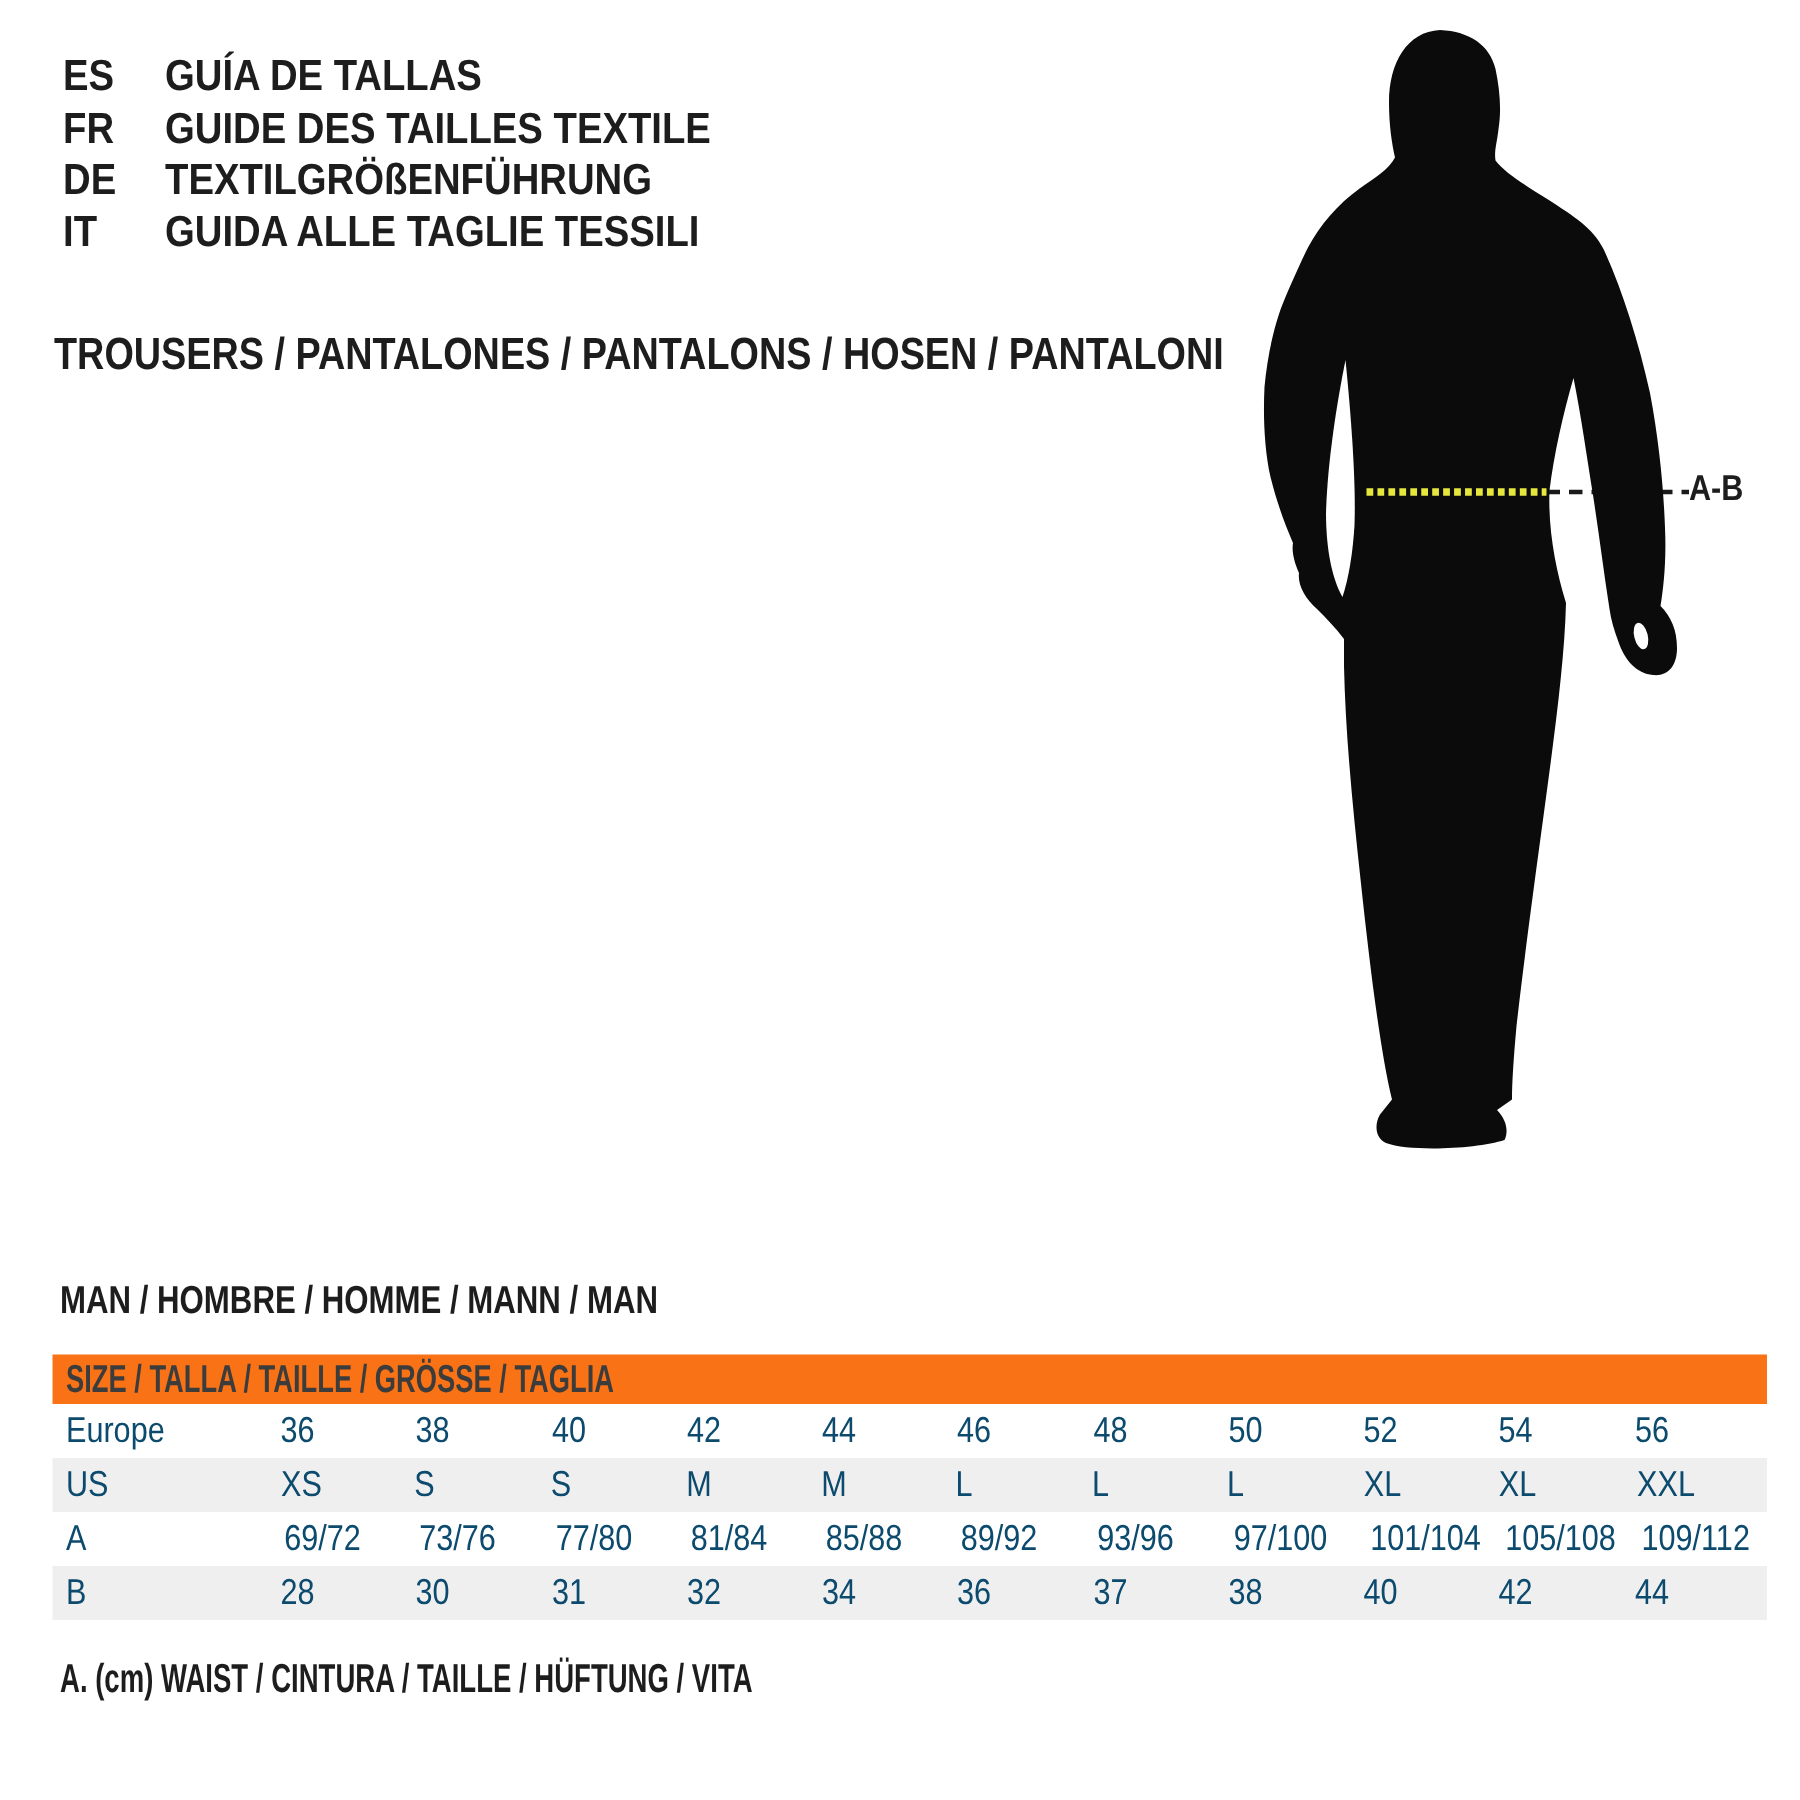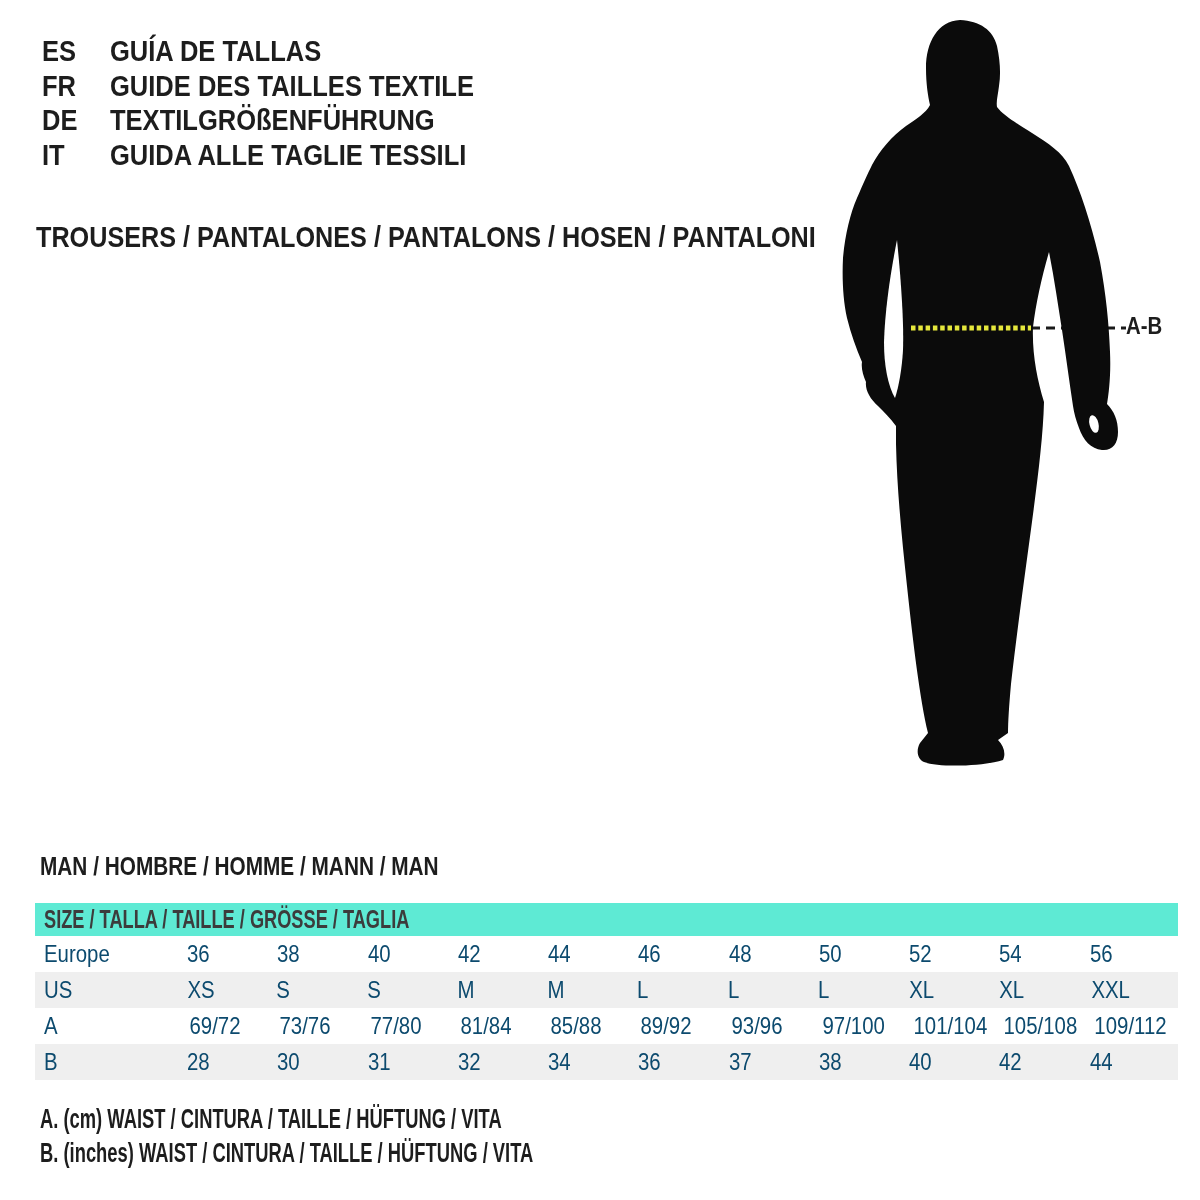--- a/index.html
+++ b/index.html
@@ -20,21 +20,21 @@
   
   .lang-list{left:42px; top:36px;}
   .lang-row{height:34.7px; display:flex; align-items:flex-start; font-size:29px; line-height:30px;}
   .lang-code{width:68px; flex:0 0 68px;}
 
   .garment-title{left:36px; top:221px; font-size:30px; line-height:32px;}
   .gender-title{left:40px; top:852px; font-size:26px; line-height:28px;}
 
   
   .size-table{left:35px; top:903px; width:1143px;}
-  .st-header{height:33px; background:#5eead4; color:#3c3c3c; font-weight:bold;
+  .st-header{height:33px; background:#f97316; color:#3c3c3c; font-weight:bold;
              font-size:26px; line-height:33px; padding-left:9px; box-sizing:border-box;}
   .st-row{height:36px; display:flex; align-items:center; font-size:24px; color:#0c4a6e;}
   .st-row.stripe{background:#efefef;}
   .st-label{width:150px; flex:0 0 150px; padding-left:9px; box-sizing:border-box;}
   .st-cell{flex:1 1 0; }
 
   .footnote{left:40px; font-size:27px; line-height:27px;}
   .fn-a{top:1106px;} .fn-b{top:1140px;}
 
   .measure-label{left:1126px; top:313px; font-size:24px; line-height:26px;}
@@ -192,17 +192,14 @@
       <span class="st-cell"><span class="cxc sx85">38</span></span>
       <span class="st-cell"><span class="cxc sx85">40</span></span>
       <span class="st-cell"><span class="cxc sx85">42</span></span>
       <span class="st-cell"><span class="cxc sx85">44</span></span>
     </div>
   </div>
 
   <div class="abs footnote fn-a b">
     <span class="cx sx68">A. (cm) WAIST / CINTURA / TAILLE / HÜFTUNG / VITA</span>
   </div>
-  <div class="abs footnote fn-b b">
-    <span class="cx sx68">B. (inches) WAIST / CINTURA / TAILLE / HÜFTUNG / VITA</span>
-  </div>
 
 </div>
 
 </body></html>

